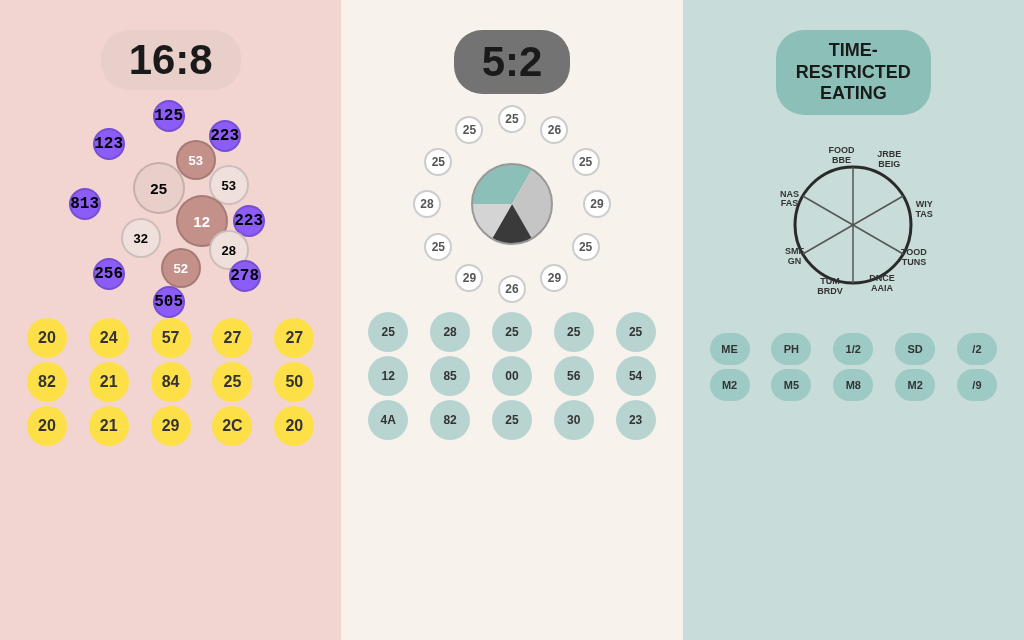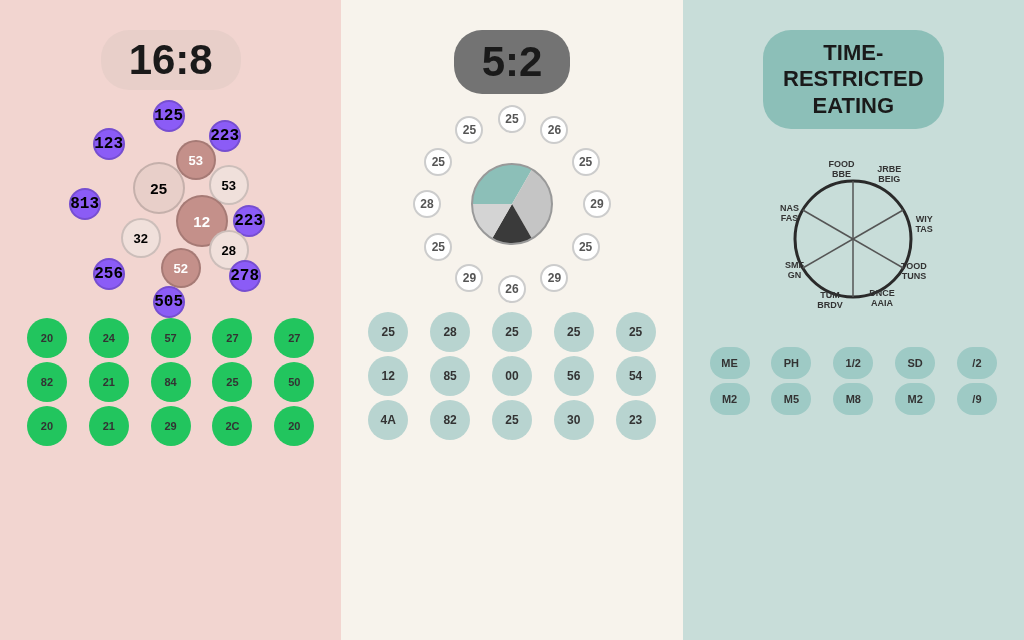--- a/index.html
+++ b/index.html
@@ -70,21 +70,21 @@
       background: #e8cfc9;
       border-radius: 28px;
       padding: 6px 28px;
       margin-bottom: 10px;
     }
 
     .schedule-label-teal {
       background: #8cbfb8;
       border-radius: 28px;
       color: #1a1a1a;
-      font-size: 22px;
+      font-size: 18px;
       font-weight: 900;
       font-family: 'Arial Black', 'Arial', sans-serif;
       padding: 10px 20px;
       text-align: center;
       line-height: 1.2;
       margin-bottom: 10px;
     }
 
     .schedule-label-52 {
       background: #737373;
@@ -180,28 +180,28 @@
       font-size: 9px;
       font-weight: 700;
       font-family: 'Arial', sans-serif;
       color: #333;
       text-align: center;
       line-height: 1.1;
       width: 44px;
     }
 
     .stat-bubble {
-      background: #22c55e;
+      background: #fde047;
       border-radius: 50%;
       width: 40px;
       height: 40px;
       display: flex;
       align-items: center;
       justify-content: center;
-      font-size: 11px;
+      font-size: 16px;
       font-weight: 700;
       font-family: 'Arial', sans-serif;
       color: #333;
       margin: 0 auto;
     }
 
     .stat-bubble-teal {
       background: #9ecac5;
       border-radius: 20px;
       width: 40px;

